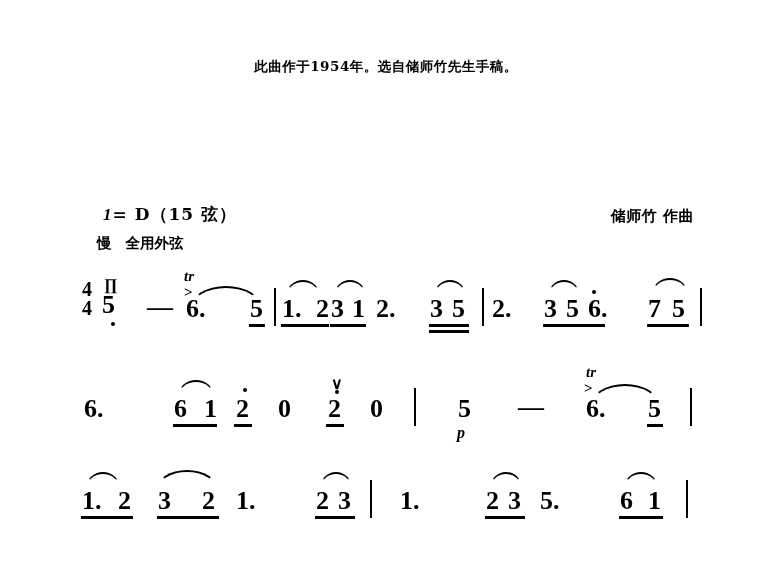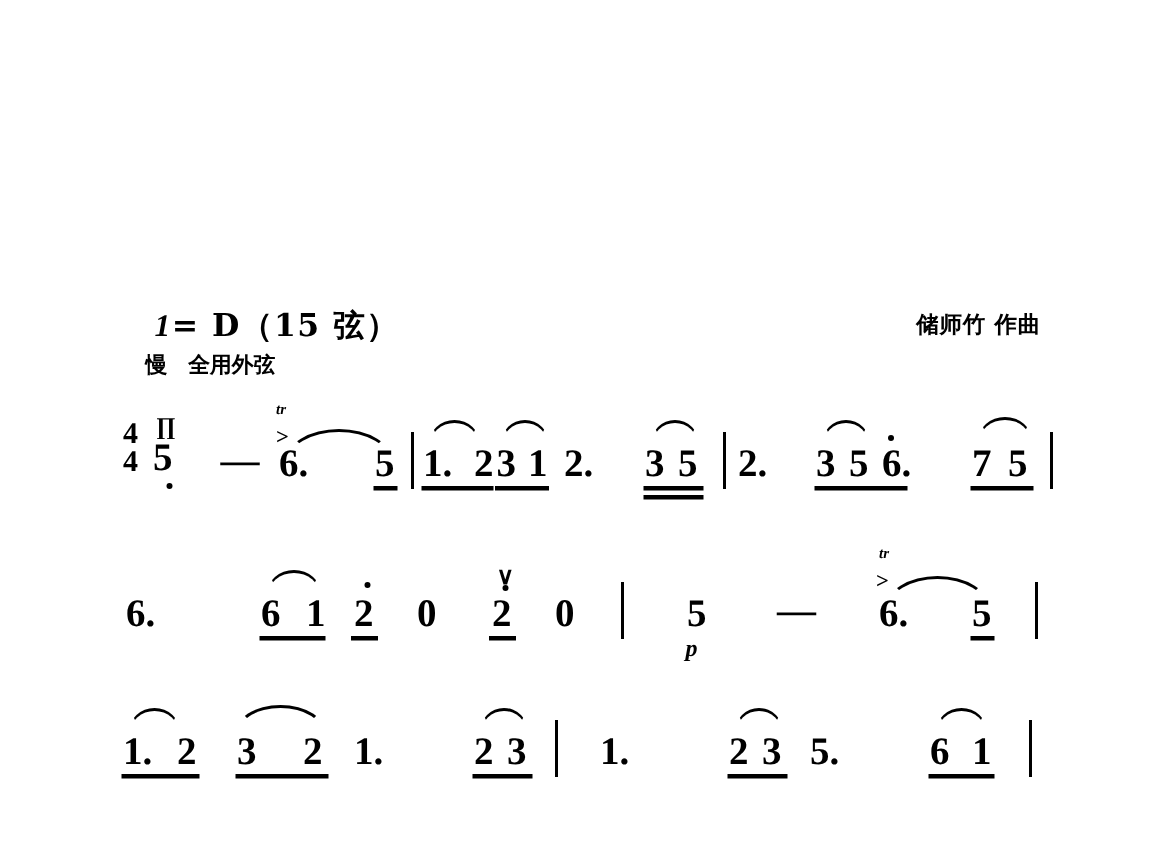--- a/index.html
+++ b/index.html
@@ -48,21 +48,21 @@
     letter-spacing: 18px;
     text-indent: 18px;
   }
 
   
   .key-line {
     position: absolute;
     top: 203px;
     left: 103px;
     font-family: "DejaVu Serif", serif;
-    font-size: 21px;
+    font-size: 17px;
     font-weight: bold;
     letter-spacing: 1px;
   }
   .key-line .num1 {
     font-style: italic;
     font-family: "Liberation Serif", serif;
     font-weight: bold;
   }
   .tempo-line {
     position: absolute;
@@ -151,21 +151,21 @@
     border-right-color: transparent;
     border-radius: 50% 50% 0 0 / 100% 100% 0 0;
   }
 
   
   .tr {
     position: absolute;
     font-family: "Liberation Serif", serif;
     font-style: italic;
     font-weight: bold;
-    font-size: 10px;
+    font-size: 15px;
   }
   .accent {
     position: absolute;
     font-family: "Liberation Serif", serif;
     font-size: 15px;
     font-weight: bold;
   }
   .bowmark {
     position: absolute;
     font-family: "Liberation Serif", serif;
@@ -191,20 +191,21 @@
     height: 4px;
     border-radius: 50%;
     background: #000;
   }
 </style>
 </head>
 <body>
 
 <div class="page">
 
+  <div class="source-note">此曲作于1954年。选自储师竹先生手稿。</div>
 
 
   <div class="key-line">
     <span class="num1">1</span><span>=  D（15 弦）</span>
   </div>
 
   <div class="tempo-line">
     <span class="tempo-word">慢</span><span>全用外弦</span>
   </div>
 

